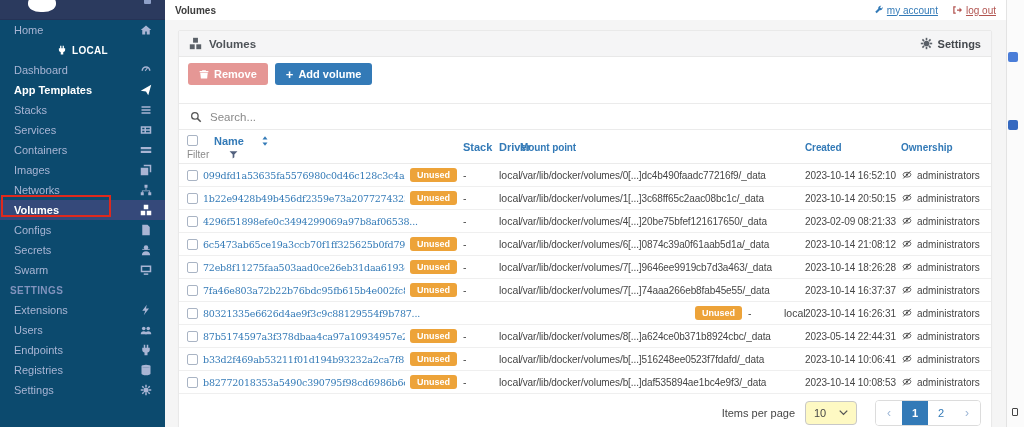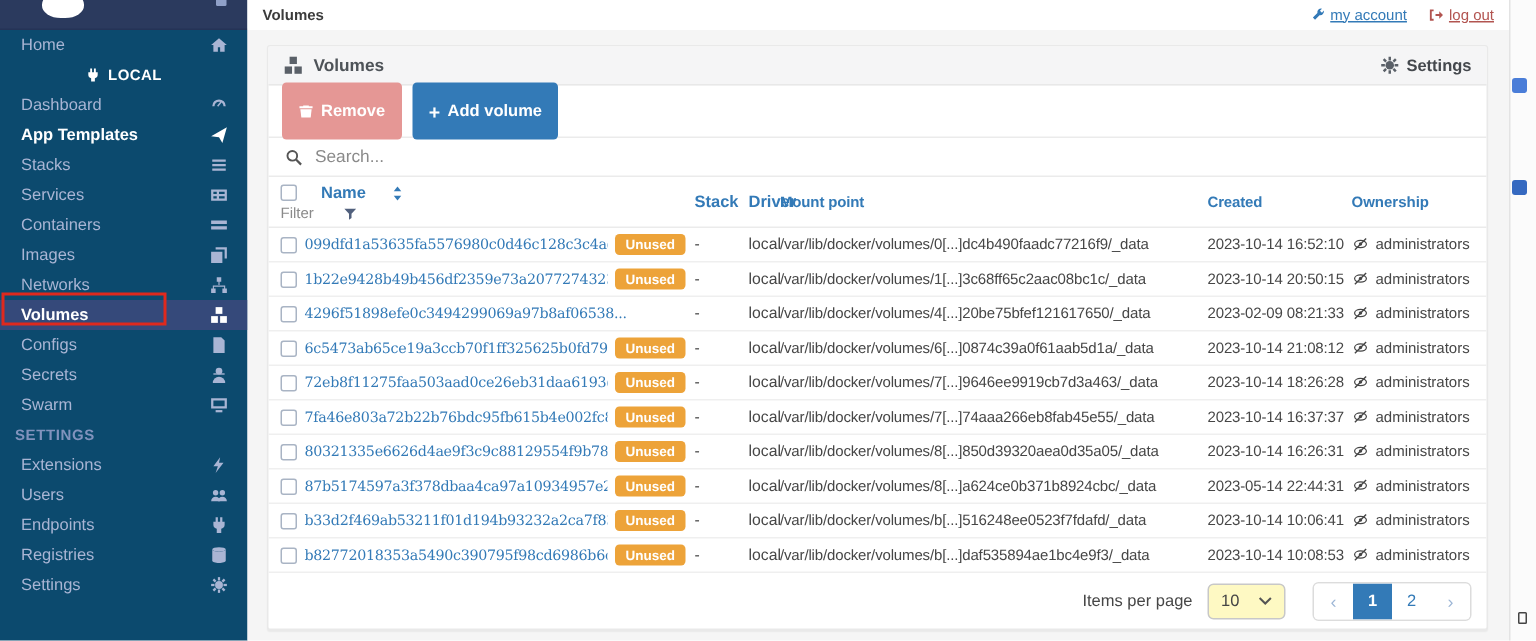--- a/index.html
+++ b/index.html
@@ -46,30 +46,30 @@
   .widget { position:absolute; left:13px; top:30px; width:814px; background:#fff;
             border:1px solid #e9e9e9; border-radius:2px; box-shadow:0 1px 1px rgba(0,0,0,.05); }
   .widget-header { height:26px; background:#f5f5f6; border-bottom:1px solid #e8e8e8;
                    display:flex; align-items:center; gap:7px; padding:0 10px;
                    font-size:11.5px; color:#4e5358; font-weight:600; }
   .widget-header svg { width:13px; height:13px; color:#5a6068; }
   .wh-settings { margin-left:auto; display:flex; align-items:center; gap:5px; font-size:11px;
                  color:#44484d; font-weight:600; cursor:pointer; }
 
   .toolbar { padding:6px 9px; display:flex; gap:7px; align-items:center; height:34px; }
-  .btn { height:38px; border:none; border-radius:3px; color:#fff; font-size:11px; font-weight:600;
+  .btn { height:22px; border:none; border-radius:3px; color:#fff; font-size:11px; font-weight:600;
          display:inline-flex; align-items:center; gap:5px; padding:0 11px; cursor:pointer;
          font-family:"Liberation Sans",sans-serif; }
   .btn svg { width:10px; height:10px; }
   .btn-remove { background:#e59795; }
   .btn-add { background:#337ab7; }
   .btn-add .plus { font-size:13px; font-weight:bold; line-height:1; }
 
   .search-row { border-top:1px solid #ebebeb; border-bottom:1px solid #ebebeb; height:27px;
-                display:flex; align-items:center; gap:8px; padding:0 11px; }
+                display:flex; align-items:center; gap:8px; padding:0 11px;margin-top:12px; }
   .search-row svg { width:12px; height:12px; color:#555; }
   .search-row input { flex:1; border:none; outline:none; font-size:11.5px; color:#444;
                       font-family:"Liberation Sans",sans-serif; background:transparent; }
   .search-row input::placeholder { color:#8a8a8a; }
 
   .thead { display:flex; align-items:center; padding:4px 8px 3px; border-bottom:1px solid #ebebeb;
            font-size:11px; color:#337ab7; height:34px; }
   .th-namecol { flex:1; display:flex; flex-direction:column; gap:2px; }
   .th-name-line { display:flex; align-items:center; gap:16px; font-weight:bold; }
   .th-filter-line { display:flex; align-items:center; gap:20px; font-size:10px; color:#8a8a8a; font-weight:normal; }
@@ -458,21 +458,20 @@
           </div>
         </div>
       <div class="trow">
           <div class="cell-namegrp">
             <span class="cb"></span>
             <span class="vol-link">80321335e6626d4ae9f3c9c88129554f9b787...</span>
             <span class="badge">Unused</span>
           </div>
           <div class="cell-stack">-</div>
           <div class="cell-driver">local</div>
-          <div class="cell-mount">/var/lib/docker/volumes/8[...]850d39320aea0d35a05/_data</div>
           <div class="cell-created">2023-10-14 16:26:31</div>
           <div class="cell-owner">
             <svg viewBox="0 0 16 16">
               <ellipse cx="8" cy="7.5" rx="6.3" ry="3.9" fill="none" stroke="currentColor" stroke-width="1.3"></ellipse>
               <circle cx="8" cy="7.5" r="1.8" fill="currentColor"></circle>
               <line x1="2" y1="13.5" x2="14" y2="1.5" stroke="currentColor" stroke-width="1.5"></line>
             </svg>
             <span>administrators</span>
           </div>
         </div>

